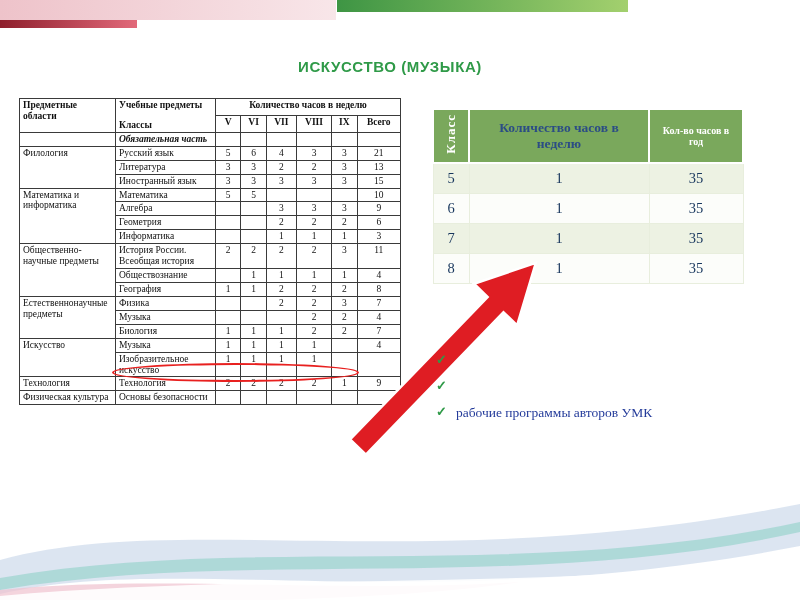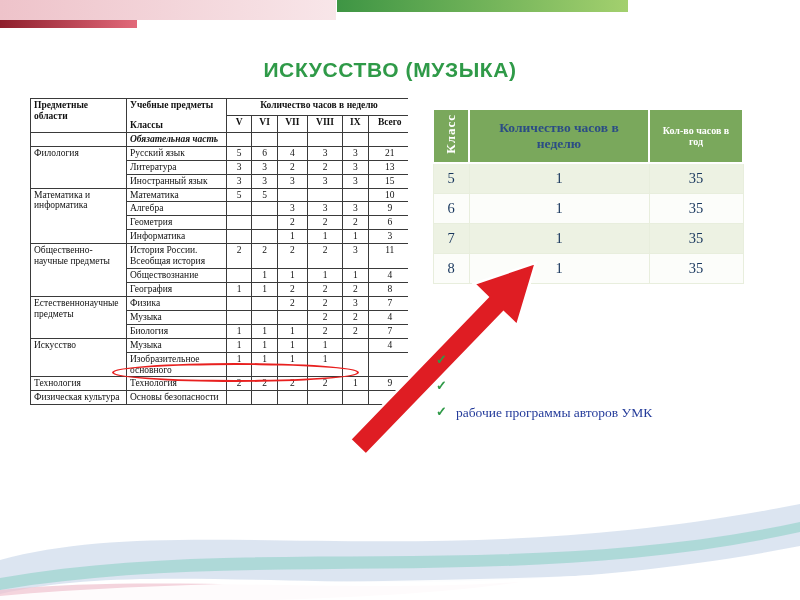--- a/index.html
+++ b/index.html
@@ -11,27 +11,27 @@
     background:linear-gradient(to right,#eec3ca,#f8e6e9)}
   .bar-red{position:absolute;left:0;top:20px;width:137px;height:8px;
     background:linear-gradient(to right,#8e1f2c,#e2697a)}
   .bar-green{position:absolute;left:337px;top:0;width:291px;height:12px;
     background:linear-gradient(to right,#3e9544,#a3d06e)}
 
   .title{position:absolute;left:0;top:34px;width:780px;text-align:center;
     font-family:"Liberation Sans",sans-serif;font-weight:bold;font-size:17px;
     color:#0a0ab4;letter-spacing:.3px}
   .subtitle{position:absolute;left:0;top:58px;width:780px;text-align:center;
-    font-family:"Liberation Sans",sans-serif;font-weight:bold;font-size:21px;
+    font-family:"Liberation Sans",sans-serif;font-weight:bold;font-size:15px;
     color:#2f9a48;letter-spacing:.6px}
 
   
   .panel{position:absolute;left:16px;top:98px;width:392px;height:399px;background:#fff;overflow:hidden}
   .cap{font-weight:bold;font-size:9.5px;text-align:center;line-height:1.2;padding:2px 10px 3px;color:#111}
-  .ctab{border-collapse:collapse;width:382px;margin-left:14px;font-size:9.5px;line-height:1.15;color:#111}
+  .ctab{border-collapse:collapse;width:382px;margin-left:3px;font-size:9.5px;line-height:1.15;color:#111}
   .ctab th,.ctab td{border:1px solid #3a3a3a;padding:1px 3px;vertical-align:top}
   .h-area{width:96px;text-align:left;font-weight:bold}
   .h-subj{width:100px;text-align:left;font-weight:bold}
   .h-hours{font-weight:bold;text-align:center}
   .h-grade{font-weight:bold;text-align:center;padding:1px 2px}
   .klassy{text-align:left;margin-top:9px;font-weight:bold}
   .c-area{width:96px}
   .c-subj{width:100px}
   .c-num{text-align:center;min-width:18px}
   .ital{font-style:italic;font-weight:bold}
@@ -225,21 +225,21 @@
             <td class="c-area" rowspan="2">Искусство</td>
             <td class="c-subj">Музыка</td>
             <td class="c-num">1</td>
             <td class="c-num">1</td>
             <td class="c-num">1</td>
             <td class="c-num">1</td>
             <td class="c-num"></td>
             <td class="c-num">4</td>
           </tr>
           <tr>
-            <td class="c-subj">Изобразительное основного</td>
+            <td class="c-subj">Изобразительное искусство</td>
             <td class="c-num">1</td>
             <td class="c-num">1</td>
             <td class="c-num">1</td>
             <td class="c-num">1</td>
             <td class="c-num"></td>
             <td class="c-num"></td>
           </tr>
           <tr>
             <td class="c-area" rowspan="1">Технология</td>
             <td class="c-subj">Технология</td>

